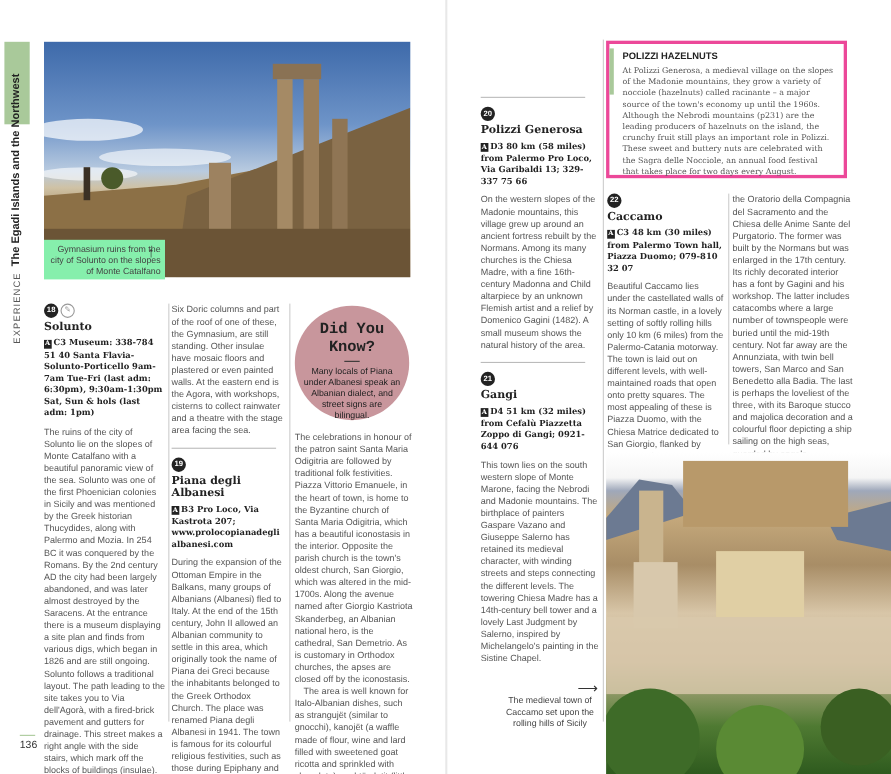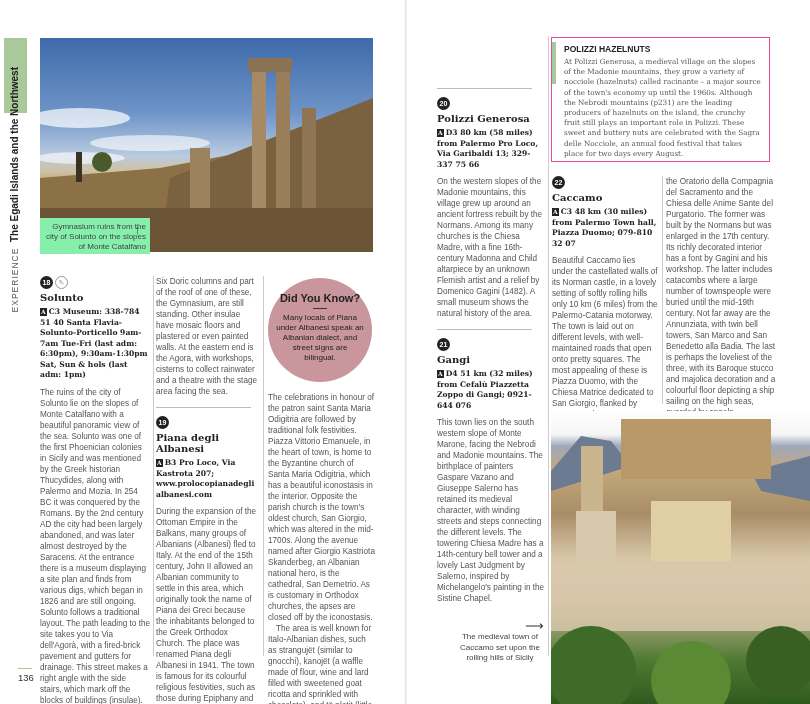--- a/index.html
+++ b/index.html
@@ -17,24 +17,24 @@
 .col{position:absolute;font-size:8.2px;line-height:11px;color:#555}
 .num{display:inline-block;width:13px;height:13px;border-radius:50%;background:#222;color:#fff;font-size:7px;line-height:13px;text-align:center;font-weight:bold}
 .numo{display:inline-block;width:13px;height:13px;border-radius:50%;border:1px solid #999;color:#999;font-size:7px;line-height:11px;text-align:center;margin-left:2px}
 .title{font-family:"DejaVu Serif",serif;font-weight:bold;font-size:10px;color:#222;margin:3px 0 4px}
 .info{font-family:"DejaVu Serif",serif;font-size:7.6px;line-height:10.5px;color:#222;font-weight:bold;margin-bottom:6px}
 .ib{display:inline-block;background:#222;color:#fff;font-size:6px;padding:0 1px;margin-right:2px;line-height:8px}
 .body{color:#555}
 .rule{height:1px;background:#bbb;width:95px;margin:10px 0 8px}
 .vline{position:absolute;width:1px;background:#ccc}
 .dyk{left:268px;top:278px;width:104px;height:104px;border-radius:50%;background:#c8969c;text-align:center;padding:14px 8px}
-.dyk h3{font-family:Liberation Sans, sans-serif;font-size:11px;color:#222;font-weight:bold}
+.dyk h3{font-family:Liberation Mono, monospace;font-size:14px;color:#222;font-weight:bold}
 .dyk hr{border:0;border-top:1px solid #333;width:14px;margin:4px auto}
 .dyk p{font-size:8px;line-height:10px;color:#222}
-.sidebar{left:551px;top:37px;width:219px;height:125px;border:1px solid #ec4899;padding:6px 8px 6px 12px}
+.sidebar{left:551px;top:37px;width:219px;height:125px;border:3px solid #ec4899;padding:6px 8px 6px 12px}
 .sidebar .bar{position:absolute;left:0;top:4px;width:4px;height:42px;background:#a9c99a}
 .sidebar h4{font-size:8.5px;font-weight:bold;color:#222;margin-bottom:3px}
 .sidebar p{font-family:"DejaVu Serif",serif;font-size:7.2px;line-height:10.2px;color:#555}
 .photo2{left:551px;top:411px;width:259px;height:293px;background:linear-gradient(180deg,#ffffff 0%,#f5f5f5 8%,#9fa8ba 12%,#c5a97c 20%,#a88d66 35%,#d8c6a8 50%,#c8b496 65%,#4f7a32 85%,#2e5a1e 100%);overflow:hidden}
 .cap2{left:455px;top:632px;width:90px;font-size:8px;line-height:10.5px;text-align:center;color:#444}
 .pagenum{left:18px;top:672px;font-size:9.5px;color:#333}
 .pagenum .tick{position:absolute;left:0;top:-4px;width:14px;height:1px;background:#a9c99a}
 </style>
 </head>
 <body>

